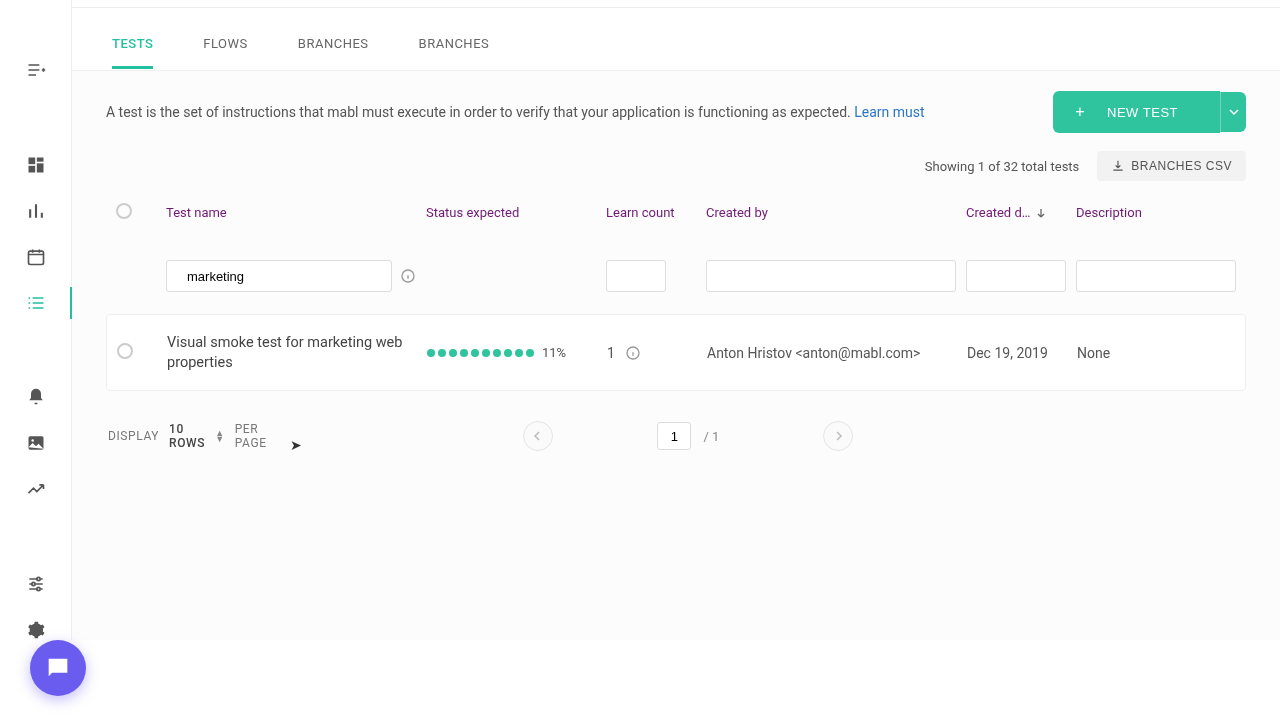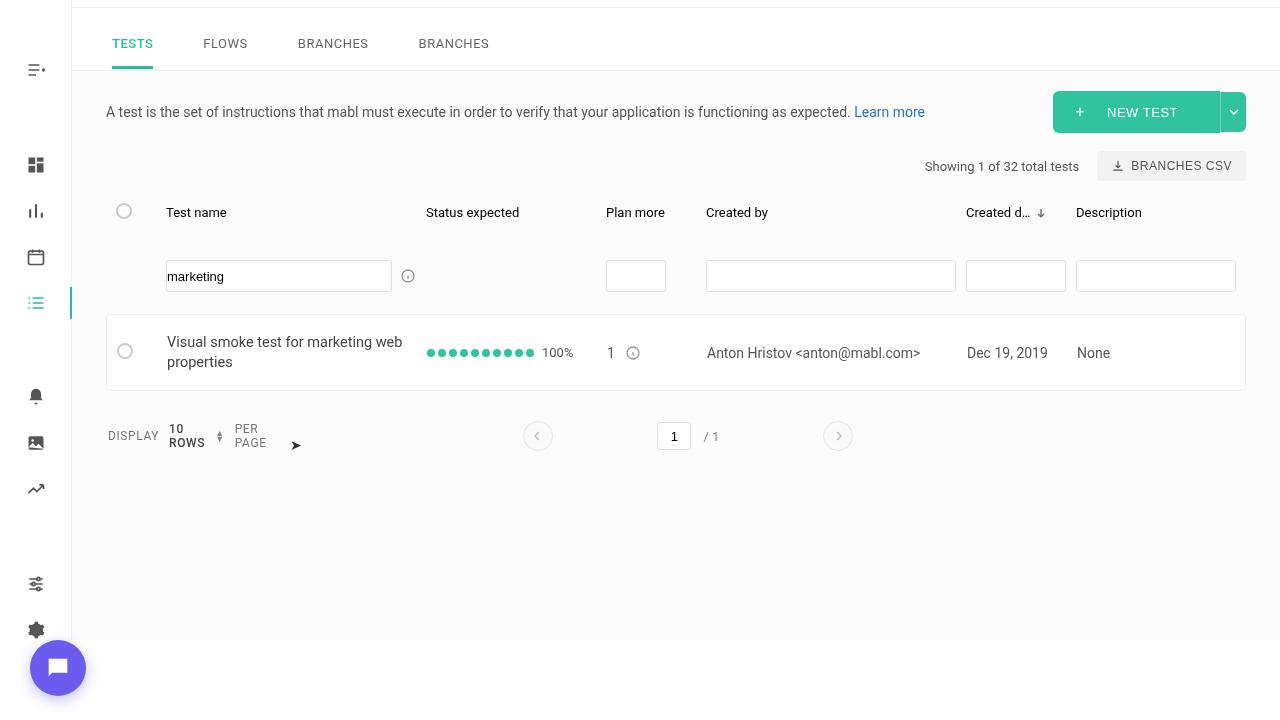--- a/index.html
+++ b/index.html
@@ -19,24 +19,24 @@
   .desc-row { display:flex; justify-content:space-between; align-items:center; margin-bottom: 18px; }
   .desc { color:#555; font-size:14px; }
   .desc a { color:#2a76c7; text-decoration:none; }
   .new-test { display:flex; align-items:center; }
   .new-test-btn { background:#2fc39e; color:#fff; border:none; padding: 12px 42px 12px 22px; border-radius: 6px 0 0 6px; font-size:13px; letter-spacing:.5px; cursor:pointer; display:flex; align-items:center; gap:22px; }
   .new-test-btn .plus { font-size:16px; font-weight:300; }
   .new-test-drop { background:#2fc39e; border:none; border-left:1px solid rgba(255,255,255,.3); width:26px; height:40px; border-radius:0 6px 6px 0; cursor:pointer; color:#fff; display:flex; align-items:center; justify-content:center; }
   .subhead { display:flex; justify-content:flex-end; align-items:center; gap:18px; margin-bottom:14px; color:#555; font-size:13px; }
   .download { background:#f2f2f2; border:none; padding:8px 14px; border-radius:4px; cursor:pointer; color:#555; font-size:12px; letter-spacing:.5px; display:flex; align-items:center; gap:6px; }
   .table-head, .filter-row, .data-row { display:grid; grid-template-columns: 40px 250px 170px 90px 250px 100px 1fr; gap:10px; align-items:center; padding: 8px 10px; }
-  .table-head { color:#000000; font-size:13px; }
+  .table-head { color:#701a75; font-size:13px; }
   .table-head .sortcol { display:flex; align-items:center; gap:6px; }
   .filter-row { padding-top:30px; padding-bottom:22px; }
-  .filter-row input { height:32px; border:1px solid #ddd; border-radius:3px; padding:0 0; font-size:13px; width:100%; }
+  .filter-row input { height:32px; border:1px solid #ddd; border-radius:3px; padding:0 20px; font-size:13px; width:100%; }
   .filter-name { display:flex; align-items:center; gap:8px; }
   .filter-name input { flex:1; }
   .info-icon { color:#999; width:16px; height:16px; }
   .radio { width:16px; height:16px; border:2px solid #ccc; border-radius:50%; display:inline-block; cursor:pointer; }
   .data-row { background:#fff; border:1px solid #eee; border-radius:4px; padding:18px 10px; }
   .data-row .name { color:#444; font-size:14.5px; line-height:1.35; }
   .status-cell { display:flex; align-items:center; gap:8px; }
   .dots { display:flex; gap:3px; }
   .dot { width:8px; height:8px; border-radius:50%; background:#2fc39e; }
   .pct { color:#555; font-size:13px; }
@@ -132,21 +132,21 @@
       <div class="tab active">TESTS</div>
       <div class="tab">FLOWS</div>
       <div class="tab">BRANCHES</div>
       <div class="tab">BRANCHES</div>
     </div>
 
     <div class="content">
 
       <div class="desc-row">
         <div class="desc">
-          <span>A test is the set of instructions that mabl must execute in order to verify that your application is functioning as expected.  </span><a href="#">Learn more</a>
+          <span>A test is the set of instructions that mabl must execute in order to verify that your application is functioning as expected.  </span><a href="#">Learn must</a>
         </div>
         <div class="new-test">
           <button class="new-test-btn">
             <span class="plus">+</span>
             <span>NEW TEST</span>
           </button>
           <button class="new-test-drop">
             <svg width="10" height="10" viewBox="0 0 10 10">
                 <path d="M1 3l4 4 4-4" fill="none" stroke="#fff" stroke-width="1.5"></path>
               </svg>
@@ -161,21 +161,21 @@
               <path d="M12 3v12m0 0l-4-4m4 4l4-4M4 19h16"></path>
             </svg>
           <span>BRANCHES CSV</span>
         </button>
       </div>
 
       <div class="table-head">
         <span><span class="radio"></span></span>
         <span>Test name</span>
         <span>Status expected</span>
-        <span>Plan more</span>
+        <span>Learn count</span>
         <span>Created by</span>
         <span class="sortcol">
           <span>Created d…</span>
           <svg width="10" height="10" viewBox="0 0 10 10">
               <path d="M5 9V1M5 9L2 6M5 9l3-3" fill="none" stroke="#666" stroke-width="1.3"></path>
             </svg>
         </span>
         <span>Description</span>
       </div>
 
@@ -204,21 +204,21 @@
               <span class="dot"></span>
               <span class="dot"></span>
               <span class="dot"></span>
               <span class="dot"></span>
               <span class="dot"></span>
               <span class="dot"></span>
               <span class="dot"></span>
               <span class="dot"></span>
               <span class="dot"></span>
           </span>
-          <span class="pct">100%</span>
+          <span class="pct">11%</span>
         </span>
         <span class="plan-cell">
           <span>1</span>
           <svg class="info-icon" viewBox="0 0 24 24" fill="none" stroke="currentColor" stroke-width="2">
               <circle cx="12" cy="12" r="9"></circle>
               <path d="M12 8h.01M11 12h1v4"></path>
             </svg>
         </span>
         <span class="cell">Anton Hristov &lt;anton@mabl.com&gt;</span>
         <span class="cell">Dec 19, 2019</span>

